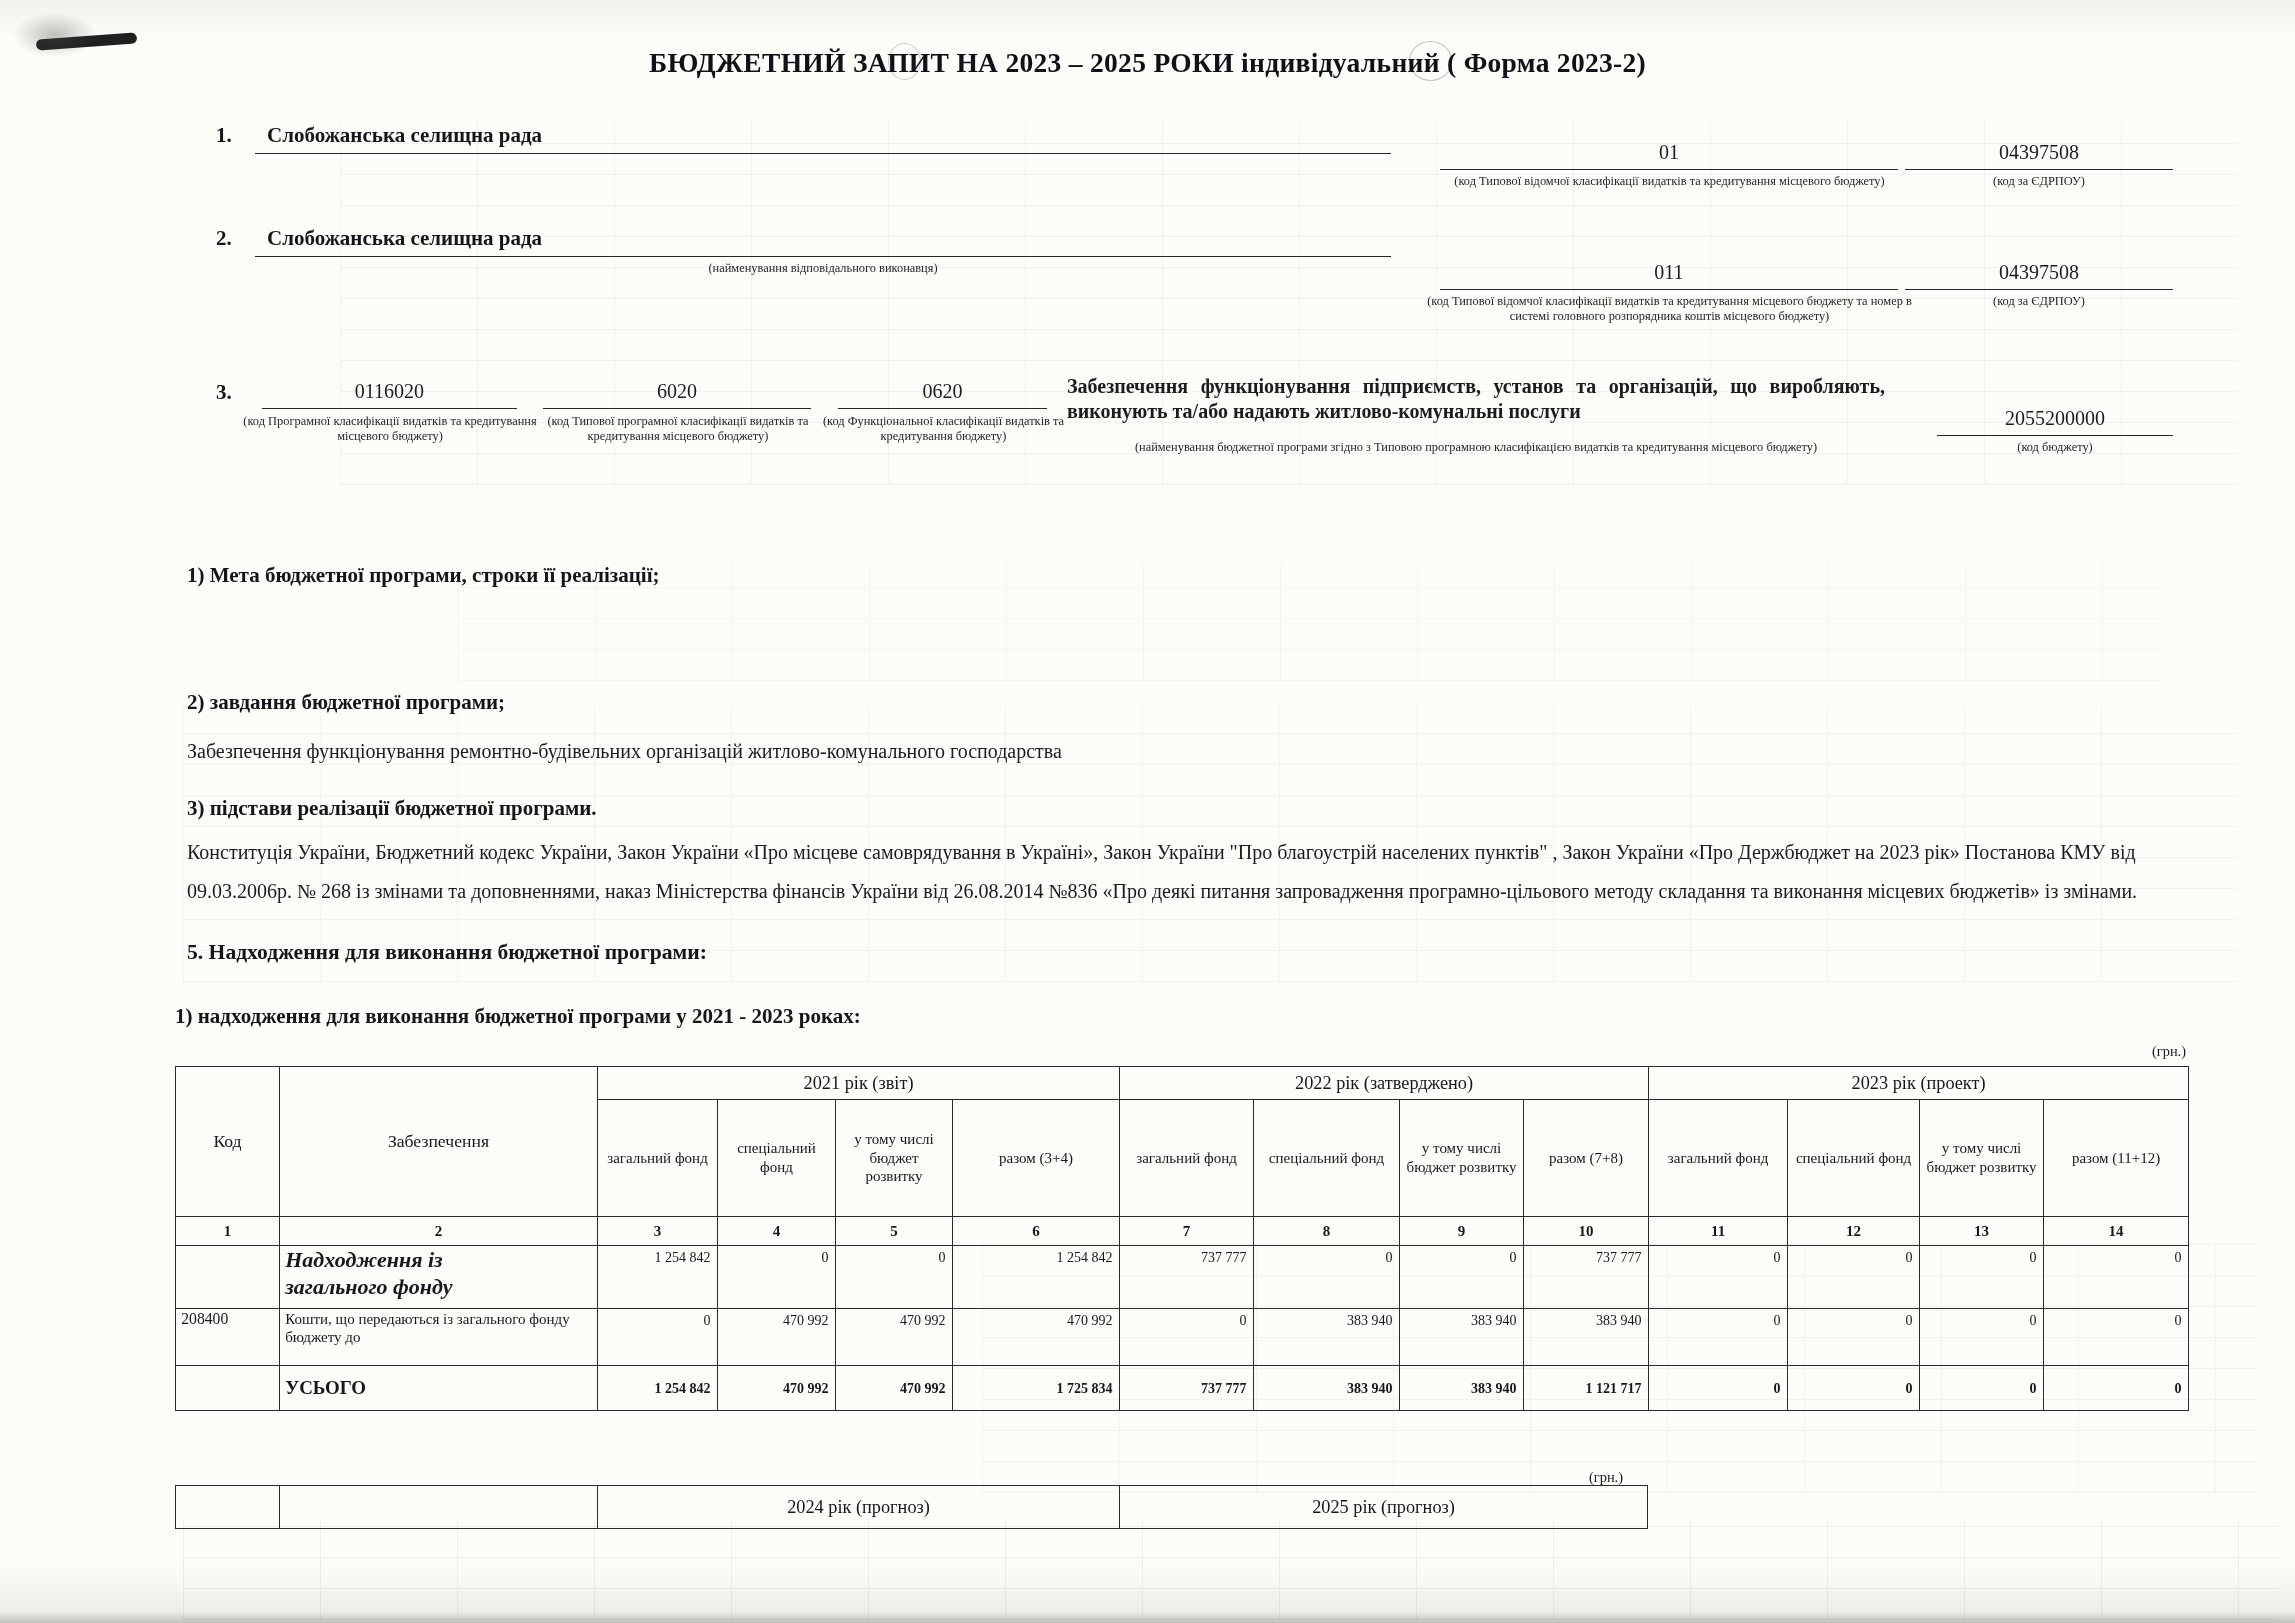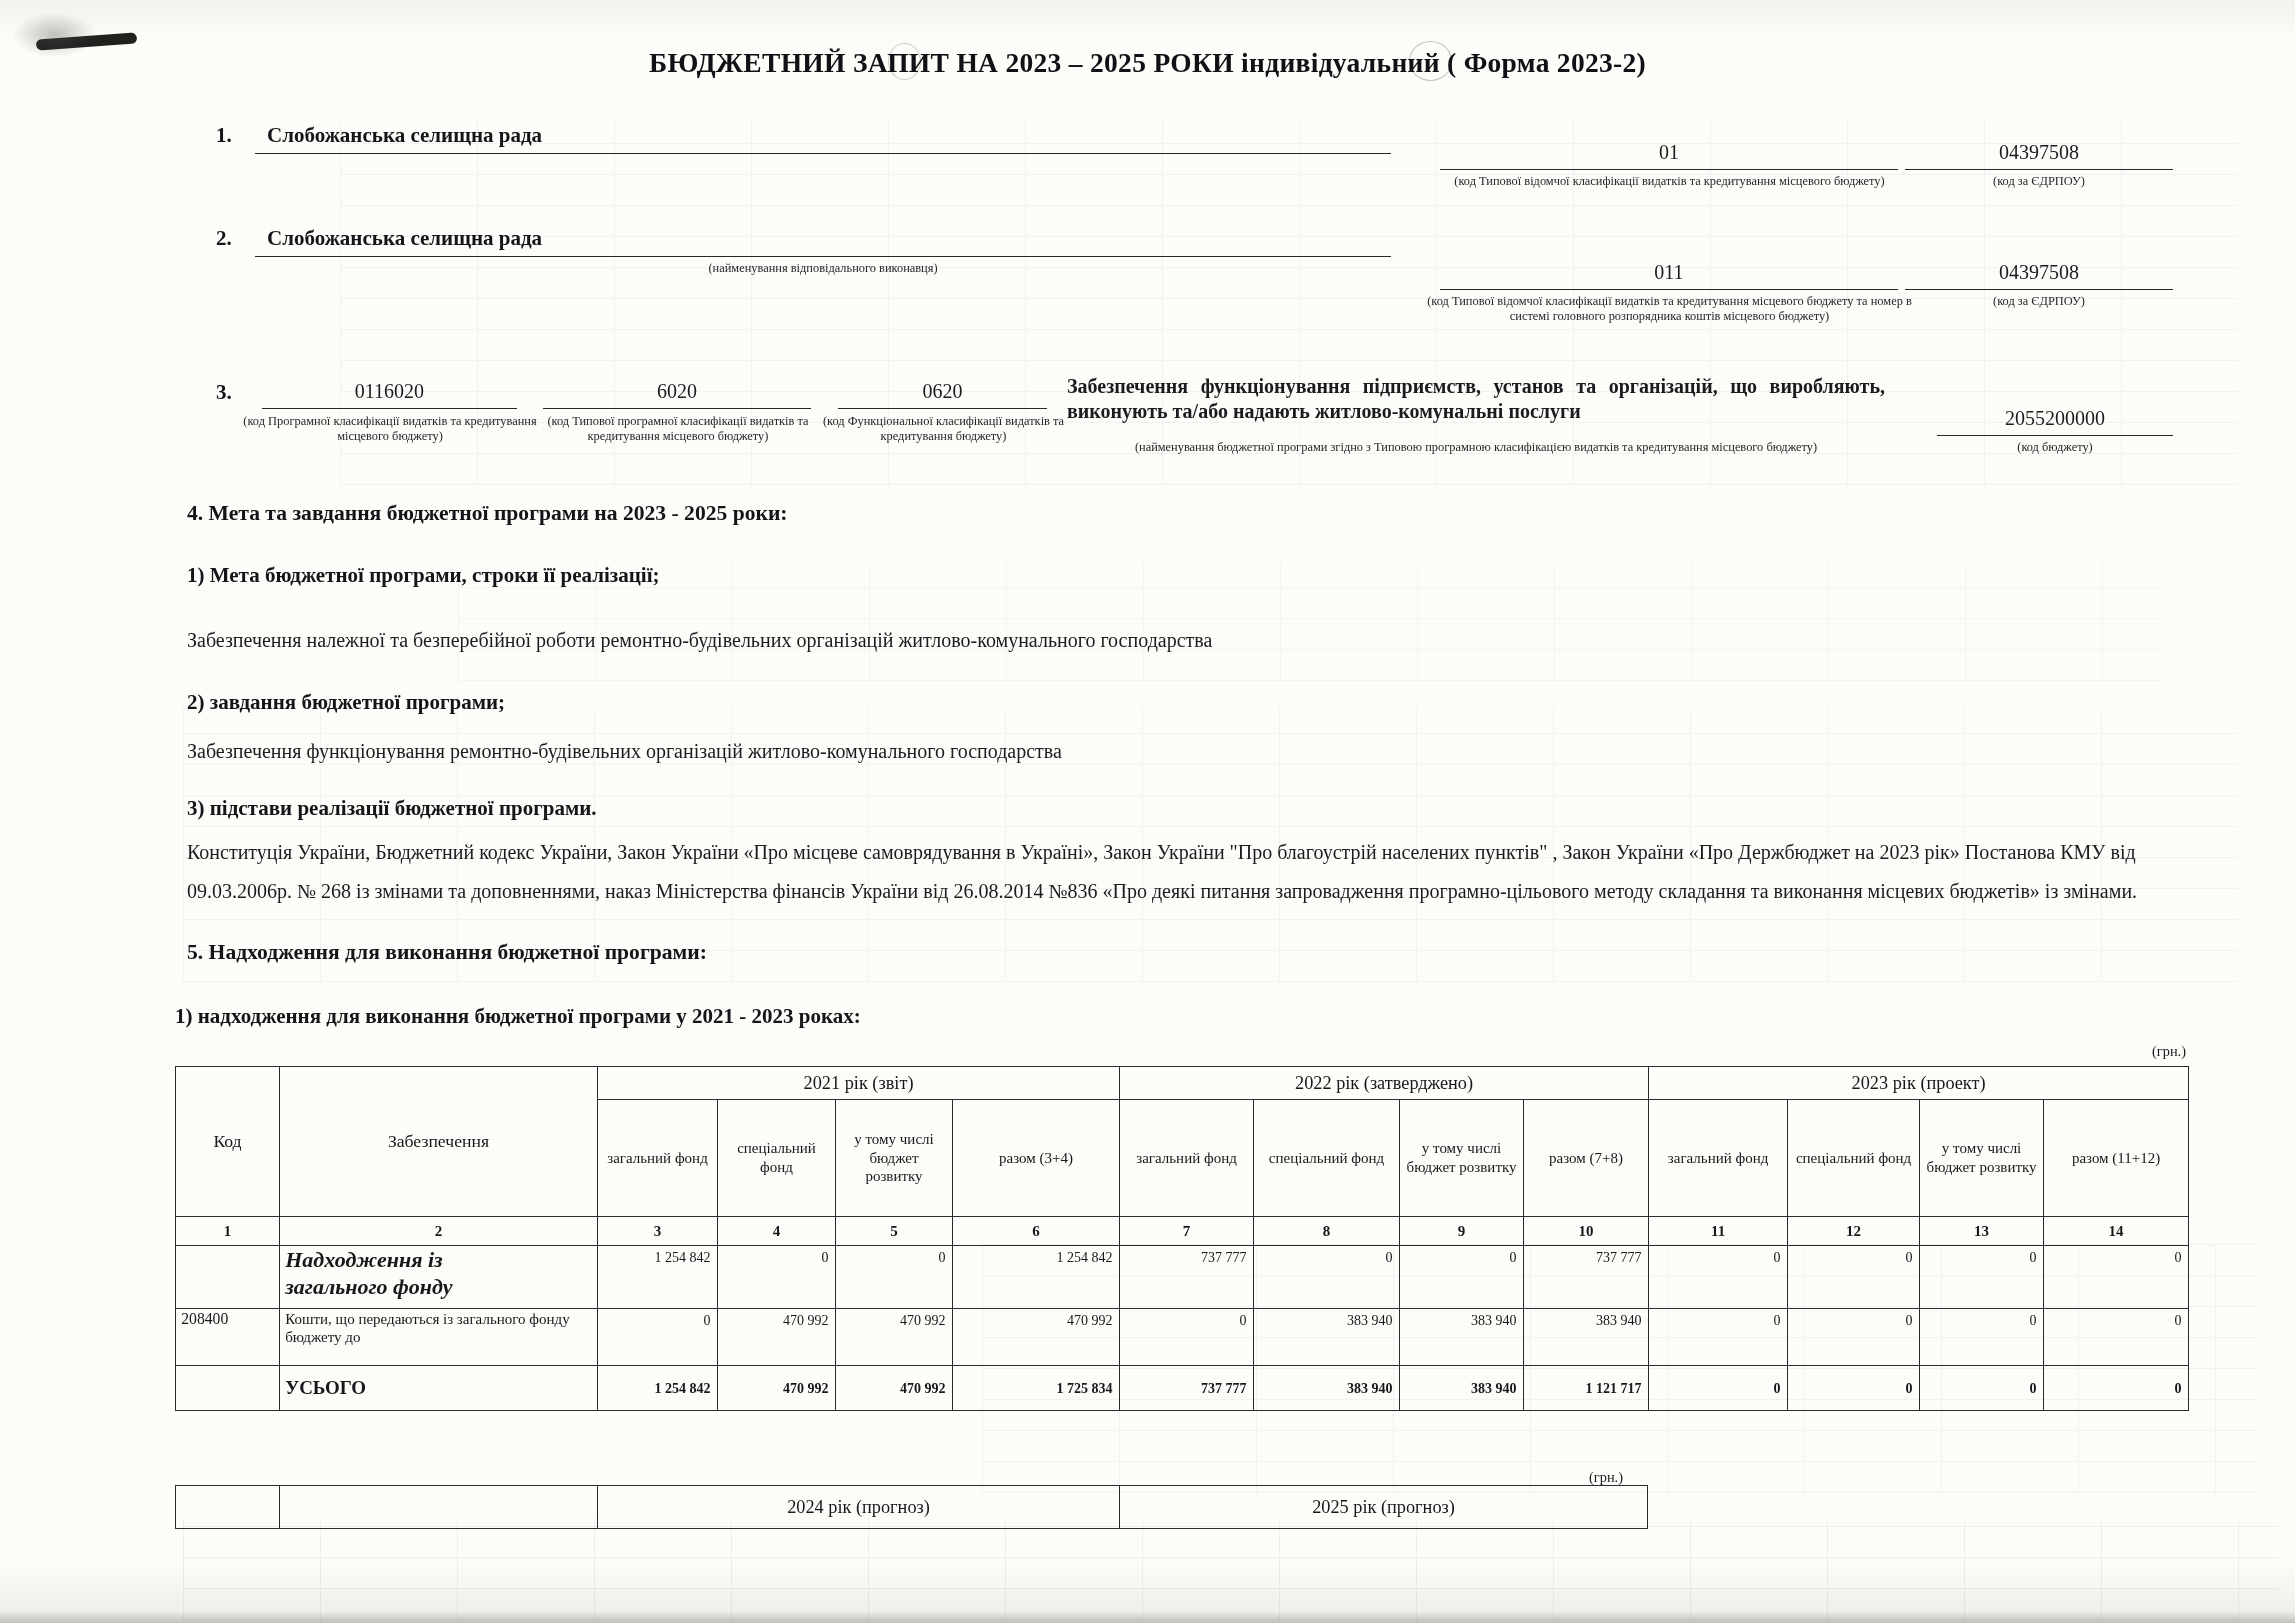--- a/index.html
+++ b/index.html
@@ -99,24 +99,22 @@
   <div class="abs uline" style="left:838px;top:408px;width:209px;"></div>
   <div class="abs caption" style="left:814px;top:414px;width:259px;">(код Функціональної класифікації видатків та кредитування бюджету)</div>
 
   <div class="abs body-text b" style="left:1067px;top:374px;width:818px;text-align:justify;line-height:1.25;">Забезпечення функціонування підприємств, установ та організацій, що виробляють, виконують та/або надають житлово-комунальні послуги</div>
   <div class="abs caption" style="left:1057px;top:440px;width:838px;">(найменування бюджетної програми згідно з Типовою програмною класифікацією видатків та кредитування місцевого бюджету)</div>
 
   <div class="abs body-text center" style="left:1937px;top:405px;width:236px;">2055200000</div>
   <div class="abs uline" style="left:1937px;top:435px;width:236px;"></div>
   <div class="abs caption" style="left:1937px;top:440px;width:236px;">(код бюджету)</div>
 
-  <div class="abs label b" style="left:187px;top:501px;font-size:21.6px;">4. Мета та завдання бюджетної програми на 2023 - 2025 роки:</div>
 
   <div class="abs label b" style="left:187px;top:563px;">1) Мета бюджетної програми, строки її реалізації;</div>
-  <div class="abs body-text" style="left:187px;top:627px;width:2016px;">Забезпечення належної та безперебійної роботи ремонтно-будівельних організацій житлово-комунального господарства</div>
 
   <div class="abs label b" style="left:187px;top:690px;">2)  завдання бюджетної програми;</div>
   <div class="abs body-text" style="left:187px;top:738px;width:2016px;">Забезпечення функціонування ремонтно-будівельних організацій житлово-комунального господарства</div>
 
   <div class="abs label b" style="left:187px;top:796px;">3) підстави реалізації бюджетної програми.</div>
   <div class="abs body-text" style="left:187px;top:833px;width:2016px;line-height:1.95;">Конституція України, Бюджетний кодекс України, Закон України  «Про місцеве самоврядування в Україні»,  Закон України "Про благоустрій населених пунктів" , Закон України «Про Держбюджет на 2023 рік» Постанова КМУ від 09.03.2006р. № 268 із змінами та доповненнями, наказ Міністерства фінансів України від 26.08.2014 №836 «Про деякі питання запровадження програмно-цільового методу складання та виконання місцевих бюджетів» із змінами.</div>
 
   <div class="abs label b" style="left:187px;top:940px;font-size:21.6px;">5. Надходження для виконання бюджетної програми:</div>
   <div class="abs label b" style="left:175px;top:1004px;">1) надходження для виконання бюджетної програми у 2021 - 2023 роках:</div>
 

